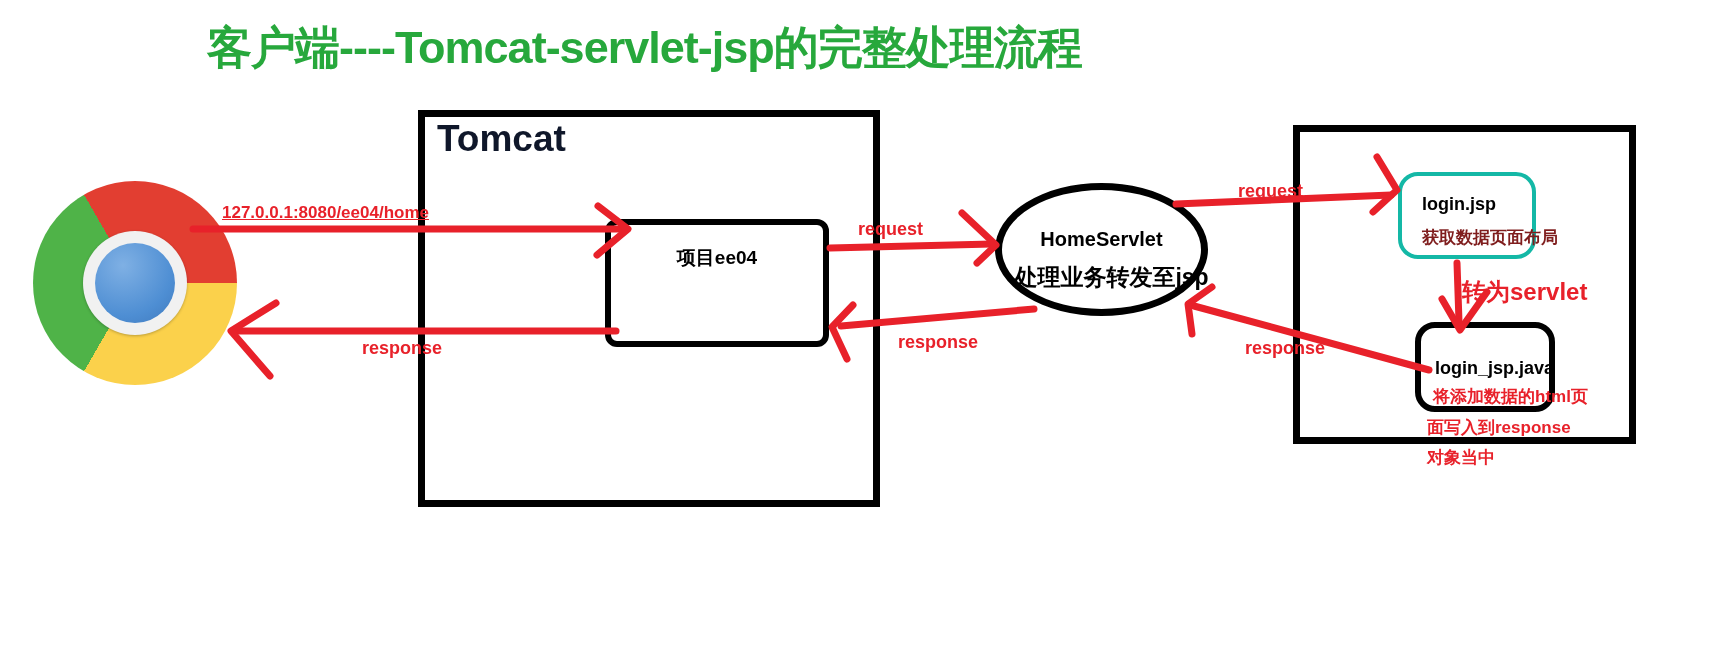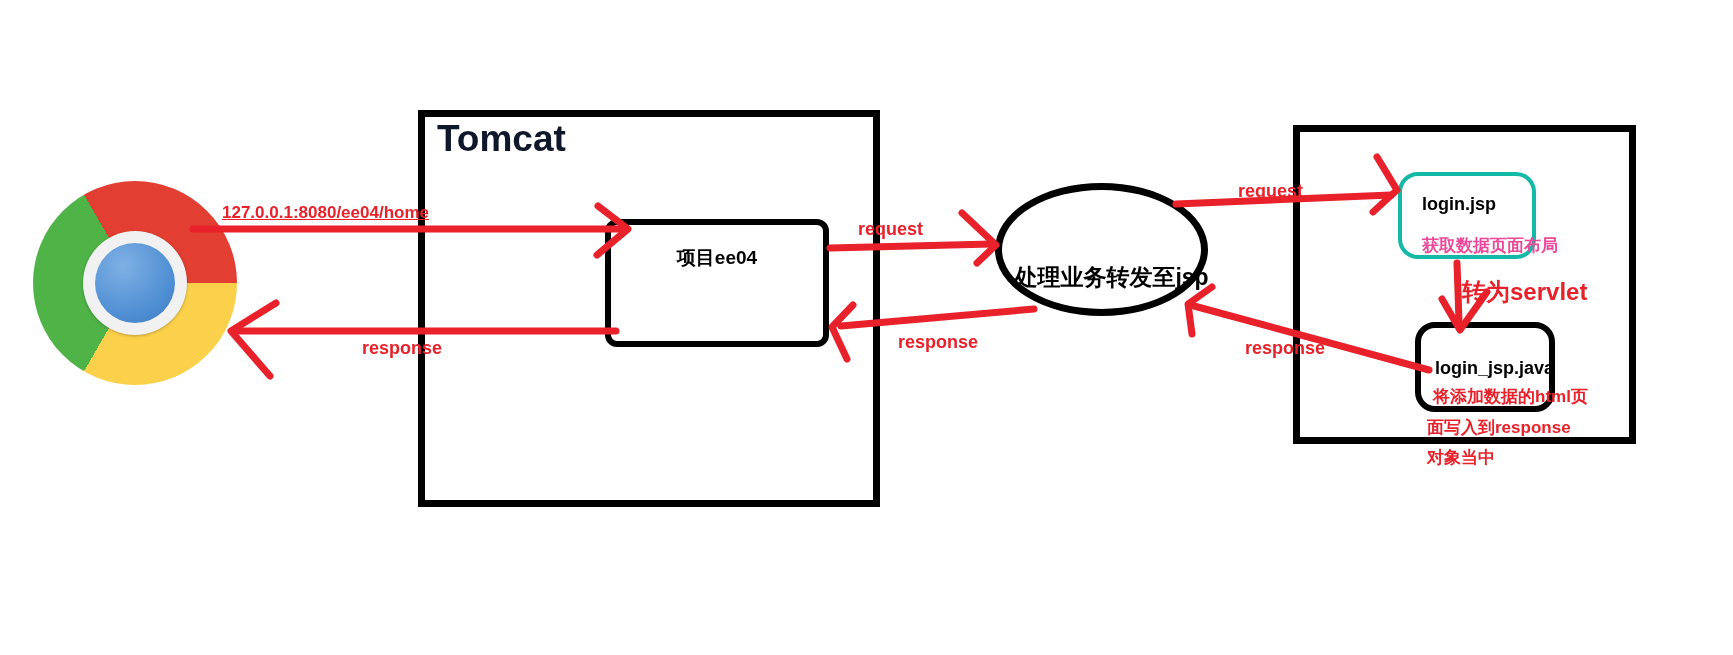--- a/index.html
+++ b/index.html
@@ -28,21 +28,21 @@
   .project-box{left:605px;top:219px;width:212px;height:116px;border:6px solid #000;border-radius:12px;}
   .project-label{position:absolute;left:0;right:0;top:20px;text-align:center;font-size:19px;font-weight:bold;color:#000;}
 
   .servlet-ellipse{left:995px;top:183px;width:199px;height:119px;border:7px solid #000;border-radius:50%;}
   .servlet-line1{position:absolute;left:0;right:0;top:38px;text-align:center;font-size:20px;font-weight:bold;color:#000;white-space:nowrap;}
   .servlet-line2{position:absolute;left:0;right:-20px;top:72px;text-align:center;font-size:23px;font-weight:bold;color:#000;white-space:nowrap;}
 
   .right-box{left:1293px;top:125px;width:329px;height:305px;border:7px solid #000;}
   .jsp-box{left:1398px;top:172px;width:130px;height:79px;border:4px solid #14b8a6;border-radius:20px;}
   .jsp-line1{position:absolute;left:20px;top:18px;font-size:18px;font-weight:bold;color:#000;white-space:nowrap;}
-  .jsp-line2{position:absolute;left:20px;top:50px;font-size:17px;font-weight:bold;color:#ec4899;white-space:nowrap;margin-top:8px;}
+  .jsp-line2{position:absolute;left:20px;top:50px;font-size:17px;font-weight:bold;color:#7f1d1d;white-space:nowrap;}
 
   .jspjava-box{left:1415px;top:322px;width:128px;height:78px;border:6px solid #000;border-radius:20px;text-decoration:underline;}
   .jspjava-line1{position:absolute;left:14px;top:30px;font-size:18px;font-weight:bold;color:#000;white-space:nowrap;}
   .jspjava-line2{position:absolute;left:12px;top:57px;font-size:17px;font-weight:bold;color:#e8212a;white-space:nowrap;}
   .jspjava-line3{left:1427px;top:416px;font-size:17px;font-weight:bold;color:#e8212a;white-space:nowrap;}
   .jspjava-line4{left:1427px;top:446px;font-size:17px;font-weight:bold;color:#e8212a;white-space:nowrap;}
 
   
   .rlabel{font-size:18px;font-weight:bold;color:#e8212a;white-space:nowrap;}
   .lbl-url{left:222px;top:203px;font-size:17px;text-decoration:underline;}
@@ -54,34 +54,36 @@
   .lbl-toservlet{left:1462px;top:276px;font-size:24px;}
 
   svg.arrows{position:absolute;left:0;top:0;width:1733px;height:655px;pointer-events:none;}
   svg.arrows path{stroke:#e8212a;stroke-width:7;fill:none;stroke-linecap:round;stroke-linejoin:round;}
 </style>
 </head>
 <body>
 
 <div id="canvas">
 
+  <div class="abs page-title">客户端----Tomcat-servlet-jsp的完整处理流程</div>
 
   <div class="abs chrome">
     <div class="ring"></div>
     <div class="ball"></div>
   </div>
 
   <div class="abs tomcat-box"></div>
   <div class="abs tomcat-label">Tomcat</div>
 
   <div class="abs project-box">
     <div class="project-label">项目ee04</div>
   </div>
 
   <div class="abs servlet-ellipse">
+    <div class="servlet-line1">HomeServlet</div>
     <div class="servlet-line2">处理业务转发至jsp</div>
   </div>
 
   <div class="abs right-box"></div>
 
   <div class="abs jsp-box">
     <div class="jsp-line1">login.jsp</div>
     <div class="jsp-line2">获取数据页面布局</div>
   </div>
 

